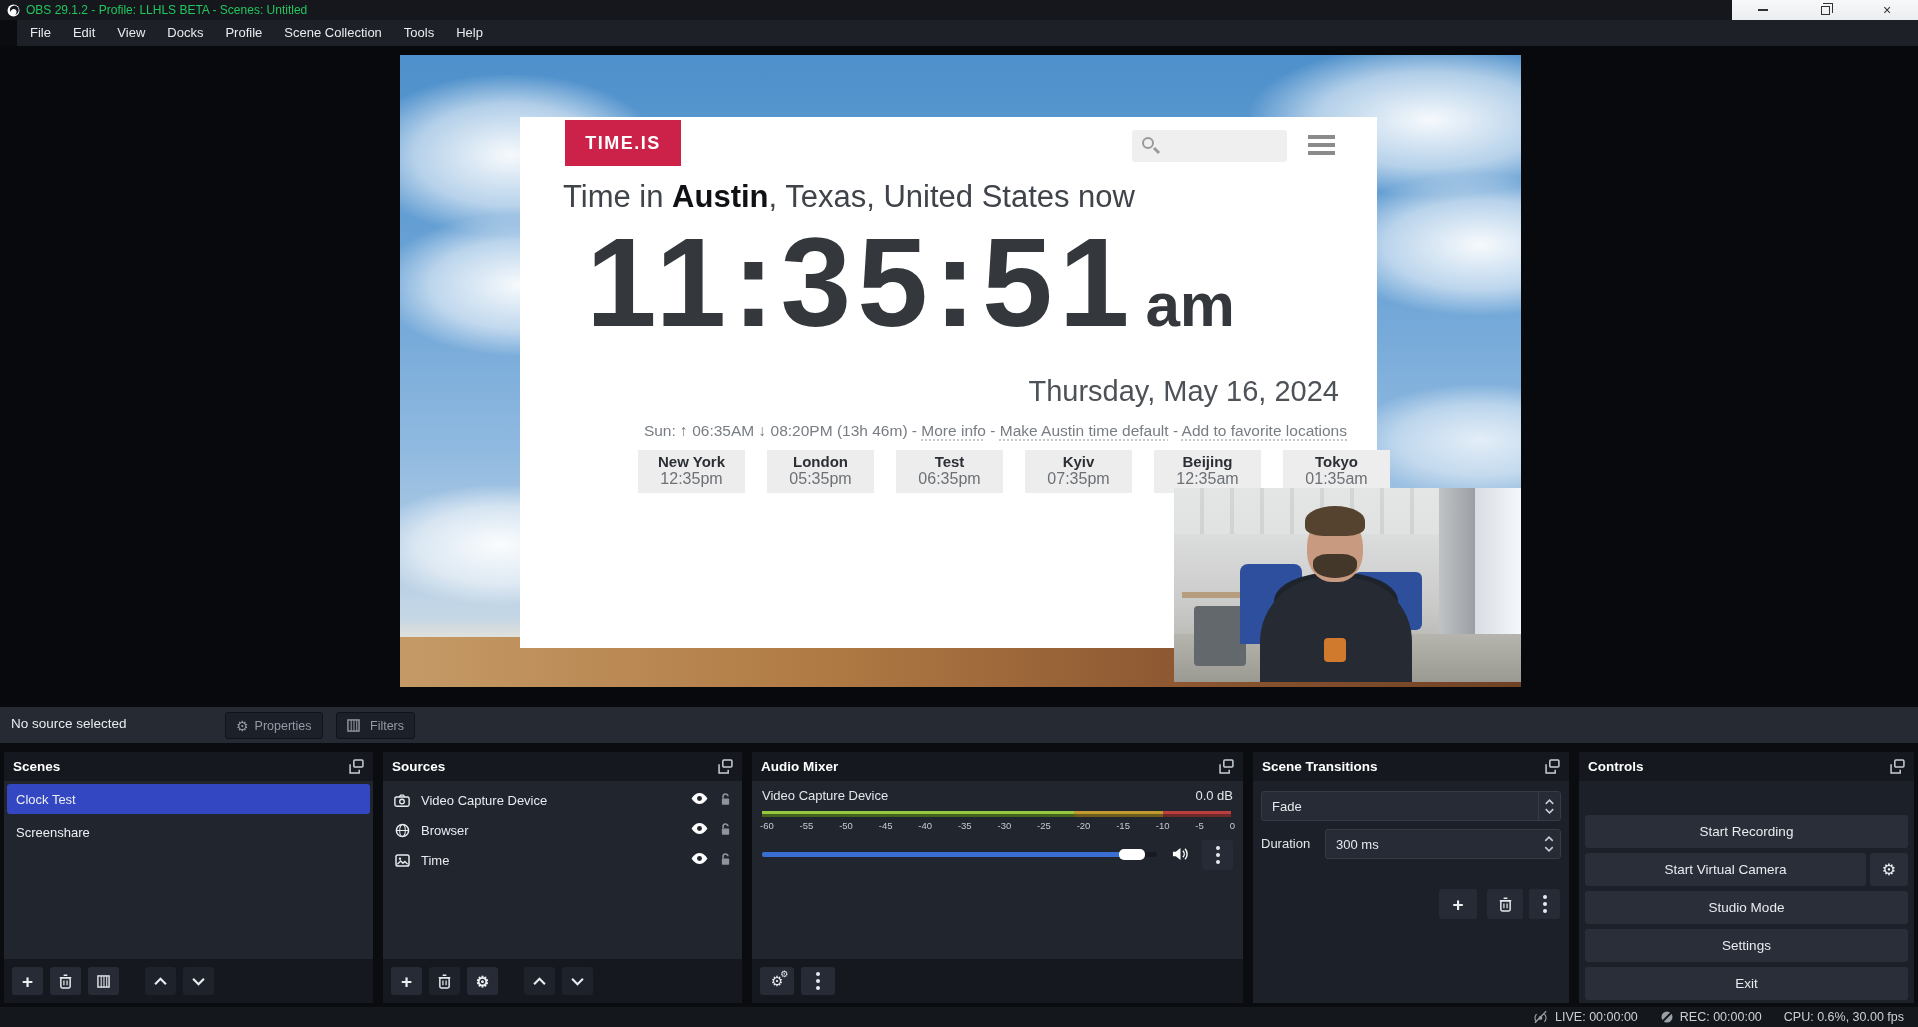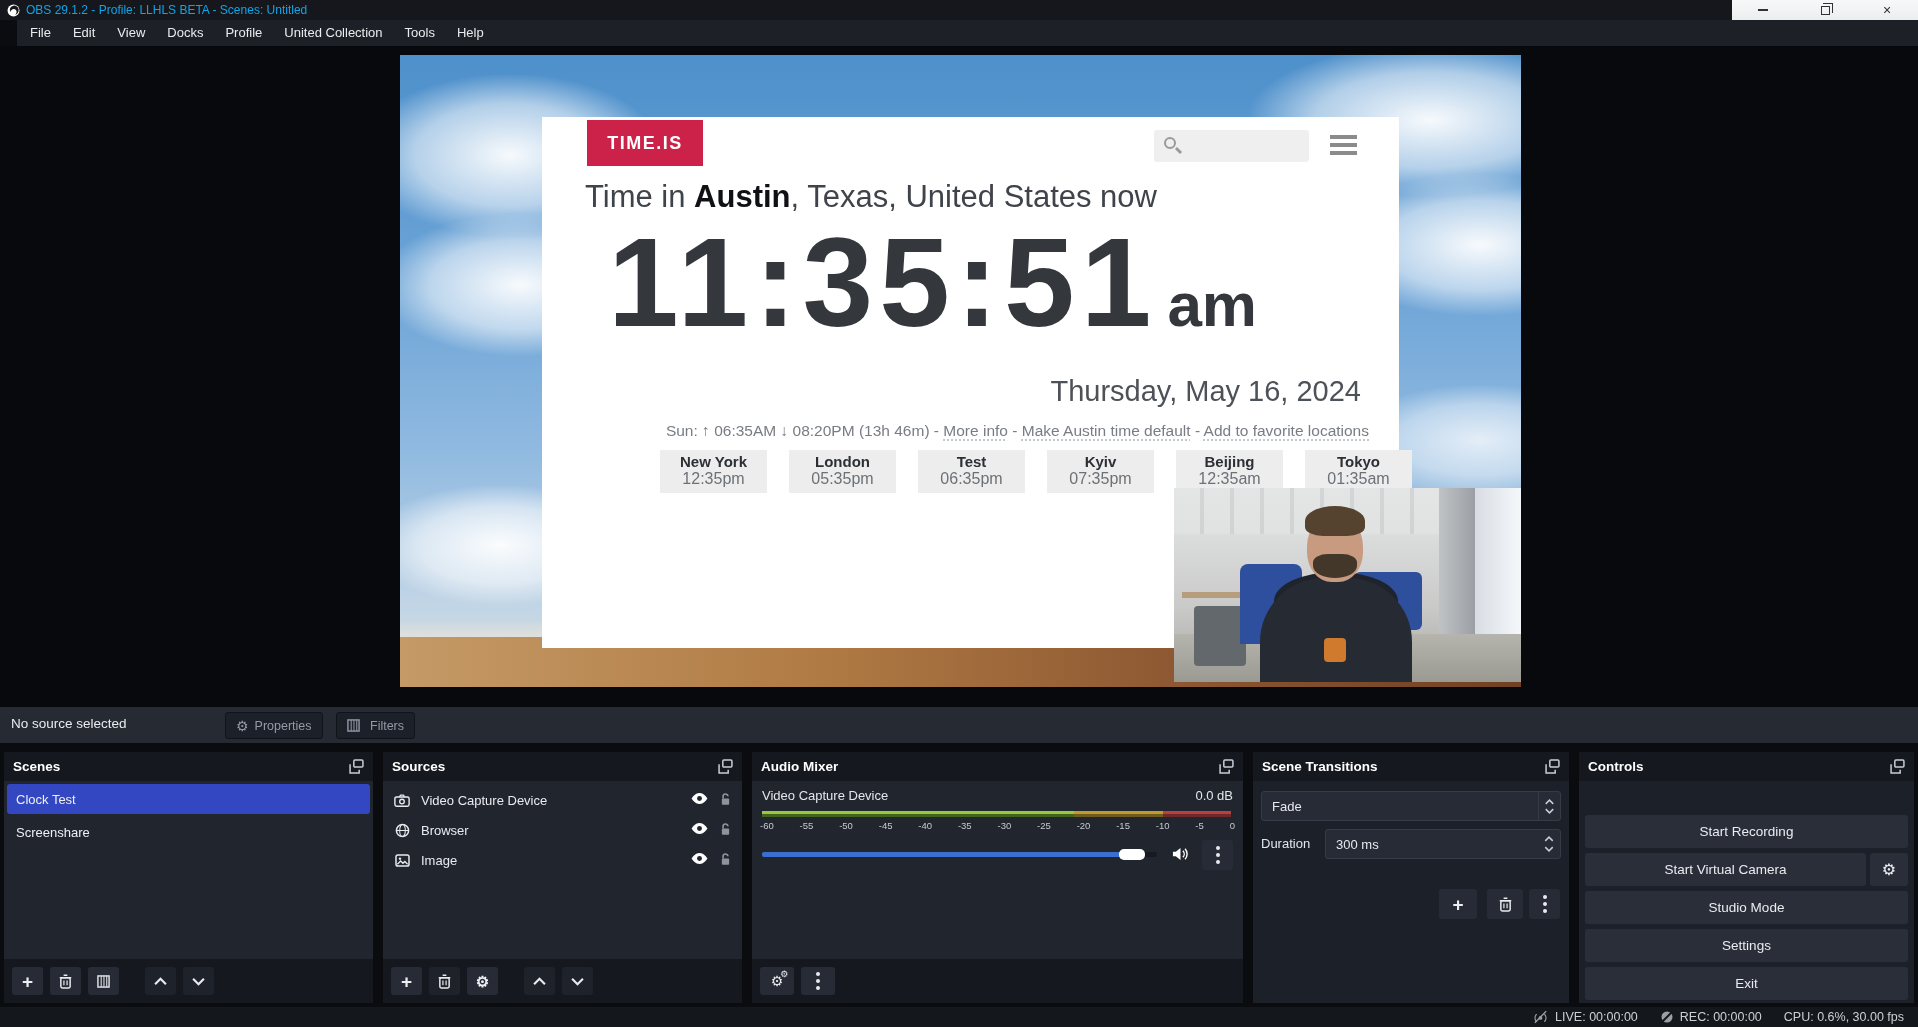--- a/index.html
+++ b/index.html
@@ -3,40 +3,40 @@
 <meta charset="utf-8">
 <style>
   * { margin:0; padding:0; box-sizing:border-box; }
   html,body { width:1918px; height:1027px; background:#000; overflow:hidden; }
   body { font-family:"Liberation Sans", sans-serif; }
   .app { position:relative; width:1918px; height:1027px; background:#0a0c10; overflow:hidden; }
 
   
   .titlebar { position:absolute; left:0; top:0; width:100%; height:20px; background:#15171c; display:flex; align-items:center; color:#fff; }
   .obs-logo { width:13px; height:13px; margin:0 6px 0 7px; }
-  .title-text { font-size:12px; color:#0ea5e9; }
+  .title-text { font-size:12px; color:#22c55e; }
   .caption { position:absolute; right:0; top:0; width:186px; height:20px; background:linear-gradient(180deg,#f7f8f9,#ecedee); display:flex; }
   .cap-btn { flex:1; display:flex; align-items:center; justify-content:center; color:#2f3237; font-size:14px; cursor:default; }
   .min-glyph { width:10px; height:2px; background:#2f3237; }
   .max-glyph { position:relative; width:9px; height:9px; border:1.4px solid #2f3237; background:transparent; }
   .max-glyph::before { content:""; position:absolute; left:1.5px; top:-4px; width:9px; height:9px; border:1.4px solid #2f3237; border-left:none; border-bottom:none; }
 
   
   .menubar { position:absolute; left:0; top:20px; width:100%; height:26px; background:#1d2026; display:flex; align-items:center; padding-left:2px;margin-left:17px; }
   .menu-item { padding:0 11px; font-size:13px; color:#e9ebee; line-height:26px; }
 
   
   .canvas { position:absolute; left:0; top:46px; width:1918px; height:661px; background:#07090c; }
   .preview { position:absolute; left:400px; top:9px; width:1121px; height:632px; overflow:hidden; background:linear-gradient(180deg,#4e90cb 0%,#6ba3d6 35%,#8fb9e0 62%,#c3d6e6 88%,#ddd9cf 100%); }
   .cloud { position:absolute; background:radial-gradient(ellipse at center, rgba(255,255,255,.95) 0%, rgba(255,255,255,.55) 45%, rgba(255,255,255,0) 72%); }
   .sand { position:absolute; left:0; right:0; bottom:0; height:50px; background:linear-gradient(90deg,#c59a66 0%,#b07a44 38%,#8a5530 72%,#6f4124 100%); }
   .haze { position:absolute; left:0; right:0; bottom:46px; height:22px; background:linear-gradient(180deg, rgba(250,245,235,0) 0%, rgba(244,234,218,.6) 100%); }
 
   
-  .card { position:absolute; left:120px; top:62px; width:857px; height:531px; background:#ffffff; color:#3c4045;margin-left:22px; }
+  .card { position:absolute; left:120px; top:62px; width:857px; height:531px; background:#ffffff; color:#3c4045; }
   .ti-logo { position:absolute; left:45px; top:3px; width:116px; height:46px; background:#cc2149; color:#fff; display:flex; align-items:center; justify-content:center; font-weight:bold; font-size:18px; letter-spacing:1.5px; }
   .ti-search { position:absolute; left:612px; top:13px; width:155px; height:32px; background:#efefef; border:none; border-radius:3px; }
   .ti-mag { position:absolute; left:622px; top:20px; width:12px; height:12px; border:2px solid #9a9a9a; border-radius:50%; }
   .ti-mag::after { content:""; position:absolute; left:9px; top:10px; width:7px; height:3px; background:#9a9a9a; transform:rotate(45deg); }
   .ti-burger { position:absolute; left:788px; top:18px; width:27px; }
   .ti-burger span { display:block; width:27px; height:4px; background:#8b8b8b; margin-bottom:4px; }
   .ti-heading { position:absolute; left:43px; top:62px; font-size:31px; color:#3f434a; white-space:nowrap; }
   .ti-heading b { color:#101114; font-weight:bold; }
   .ti-time-row { position:absolute; left:66px; top:92px; width:760px; white-space:nowrap; color:#34383d; }
   .ti-digits { font-size:127px; font-weight:bold; letter-spacing:6px; }
@@ -159,21 +159,21 @@
         </div>
     </div>
   </div>
 
   <div class="menubar">
     <span class="menu-item">File</span>
     <span class="menu-item">Edit</span>
     <span class="menu-item">View</span>
     <span class="menu-item">Docks</span>
     <span class="menu-item">Profile</span>
-    <span class="menu-item">United Collection</span>
+    <span class="menu-item">Scene Collection</span>
     <span class="menu-item">Tools</span>
     <span class="menu-item">Help</span>
   </div>
 
   <div class="canvas">
     <div class="preview">
       <div class="cloud" style="left:-40px;top:20px;width:300px;height:160px;"></div>
       <div class="cloud" style="left:-20px;top:160px;width:280px;height:140px;"></div>
       <div class="cloud" style="left:850px;top:-10px;width:360px;height:150px;"></div>
       <div class="cloud" style="left:930px;top:120px;width:300px;height:140px;"></div>
@@ -358,21 +358,21 @@
             </svg></span>
       </div>
       <div class="src-row">
         <span class="src-ico">
             <svg width="15" height="13" viewBox="0 0 16 14">
               <rect x="1" y="1" width="14" height="12" rx="2" fill="none" stroke="#e8eaee" stroke-width="1.6"></rect>
               <circle cx="5.3" cy="5" r="1.3" fill="#e8eaee"></circle>
               <path d="M2.5 11l3.5-3.5 2.5 2.5 2-2 3 3" fill="none" stroke="#e8eaee" stroke-width="1.4"></path>
             </svg>
           </span>
-        <span class="lbl">Image</span>
+        <span class="lbl">Time</span>
         <span><svg width="19" height="13" viewBox="0 0 24 16">
               <path d="M12 1C6 1 2 8 2 8s4 7 10 7 10-7 10-7-4-7-10-7z" fill="#ffffff"></path>
               <circle cx="12" cy="8" r="3.1" fill="#21252e"></circle>
             </svg></span>
         <span><svg width="13" height="14" viewBox="0 0 16 17">
               <path d="M5 8V5.5a3 3 0 0 1 6-.3" fill="none" stroke="#8f949c" stroke-width="2"></path>
               <rect x="3.5" y="8" width="9" height="7.5" rx="1.2" fill="#8f949c"></rect>
             </svg></span>
       </div>
     </div>

